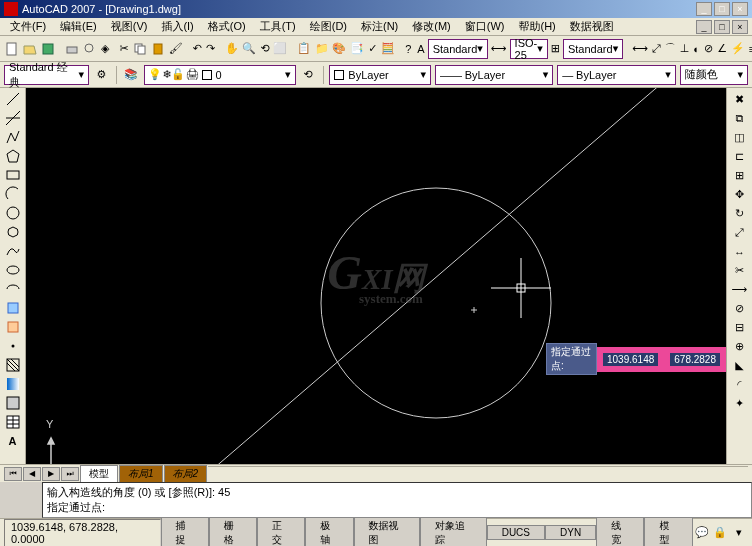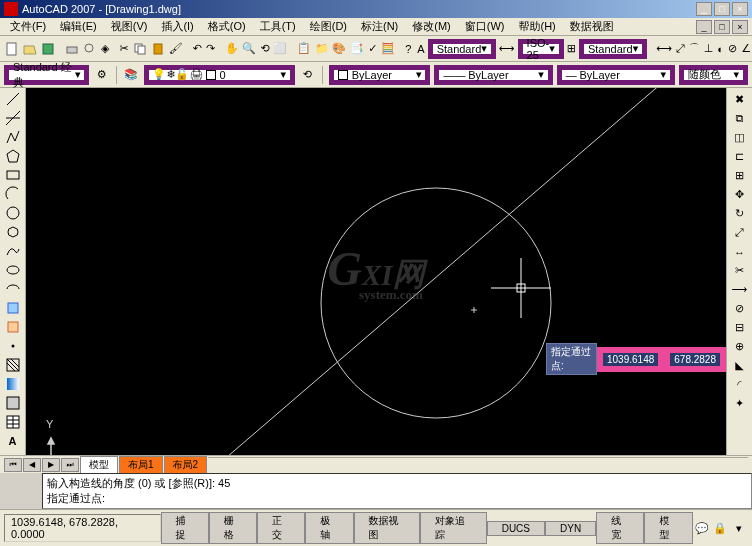--- a/index.html
+++ b/index.html
@@ -8,40 +8,40 @@
 .titlebar .icon { width: 14px; height: 14px; background: #c00; margin-right: 4px; display: inline-block; }
 .titlebar-text { flex: 1; font-size: 11px; }
 .win-btns { display: flex; gap: 2px; }
 .win-btn { width: 16px; height: 14px; background: #d4d0c8; border: 1px solid #888; display: flex; align-items: center; justify-content: center; font-size: 9px; }
 .menubar { height: 18px; background: #ece9d8; display: flex; align-items: center; padding: 0 4px; gap: 2px; border-bottom: 1px solid #aca899; }
 .menu-item { padding: 16px 6px; font-size: 11px; cursor: default; }
 .toolbar { height: 26px; background: #ece9d8; display: flex; align-items: center; padding: 0 4px; gap: 2px; border-bottom: 1px solid #aca899; }
 .tb-btn { width: 20px; height: 20px; border: 1px solid transparent; display: flex; align-items: center; justify-content: center; cursor: pointer; }
 .tb-sep { width: 1px; height: 18px; background: #aca899; margin: 0 2px; }
 .layer-bar { height: 26px; background: #ece9d8; display: flex; align-items: center; padding: 0 4px; gap: 4px; border-bottom: 1px solid #aca899; }
-.combo { height: 20px; background: #fff; border: 5px solid #701a75; font-size: 10px; display: flex; align-items: center; padding: 0 4px; }
+.combo { height: 20px; background: #fff; border: 1px solid #701a75; font-size: 10px; display: flex; align-items: center; padding: 0 4px; }
 .main-area { flex: 1; display: flex; position: relative; overflow: hidden; }
 .left-toolbar { width: 26px; background: #ece9d8; border-right: 1px solid #aca899; display: flex; flex-direction: column; padding: 2px 0; gap: 1px; align-items: center; }
 .draw-btn { width: 20px; height: 18px; display: flex; align-items: center; justify-content: center; cursor: pointer; }
 .canvas { flex: 1; background: #000; position: relative; overflow: hidden; }
 .canvas svg { position: absolute; top: 0; left: 0; }
 .watermark { position: absolute; top: 50%; left: 50%; transform: translate(-50%, -50%); color: #666; opacity: 0.45; pointer-events: none; text-align: center; }
 .watermark .big { font-size: 48px; font-style: italic; font-weight: bold; font-family: Georgia, serif; }
 .watermark .sm { font-size: 13px; font-family: Georgia, serif; font-weight: bold; }
 .tooltip-box { position: absolute; top: 255px; left: 520px; display: flex; align-items: center; gap: 0; z-index: 10; }
 .tooltip-label { background: #4a5a8a; color: #fff; border: 1px solid #6a7aaa; padding: 1px 4px; font-size: 10px; }
 .tooltip-val { background: #2a3a6a; color: #fff; border: 6px solid #ec4899; padding: 1px 4px; font-size: 10px; }
 .right-toolbar { width: 26px; background: #ece9d8; border-left: 1px solid #aca899; display: flex; flex-direction: column; padding: 2px 0; gap: 1px; align-items: center; }
 .model-tabs { height: 18px; background: #ece9d8; display: flex; align-items: center; padding: 0 4px; border-top: 1px solid #aca899; font-size: 10px; }
 .mtab-btn { width: 18px; height: 14px; border: 1px solid #888; background: #d4d0c8; display: flex; align-items: center; justify-content: center; font-size: 8px; margin-right: 1px; }
 .mtab { padding: 1px 8px; background: #fff; border: 1px solid #888; border-bottom: none; margin-right: 1px; font-size: 10px; }
-.mtab.inactive { background: #f97316; }
+.mtab.inactive { background: #a16207; font-style: italic; }
 .command-area { background: #fff; border: 1px inset #888; font-family: SimSun, monospace; font-size: 11px; padding: 2px 4px; margin-left: 42px; }
 .command-line { white-space: pre; }
-.statusbar { height: 37px; background: #ece9d8; display: flex; align-items: center; padding: 0 4px; gap: 0; border-top: 1px solid #aca899; font-size: 10px; }
+.statusbar { height: 28px; background: #ece9d8; display: flex; align-items: center; padding: 0 4px; gap: 0; border-top: 1px solid #aca899; font-size: 10px; }
 .status-seg { border: 1px inset #d4d0c8; padding: 1px 6px; background: #ece9d8; }
 .status-btn { border: 1px solid #888; padding: 1px 14px; background: #d4d0c8; cursor: pointer; font-size: 10px; }
 .scrollbar-horiz { height: 16px; background: #ece9d8; border-top: 1px solid #aca899; }
 </style>
 </head>
 <body>
 
 <div class="titlebar">
   <span class="icon"></span>
   <span class="titlebar-text">AutoCAD 2007 - [Drawing1.dwg]</span>

